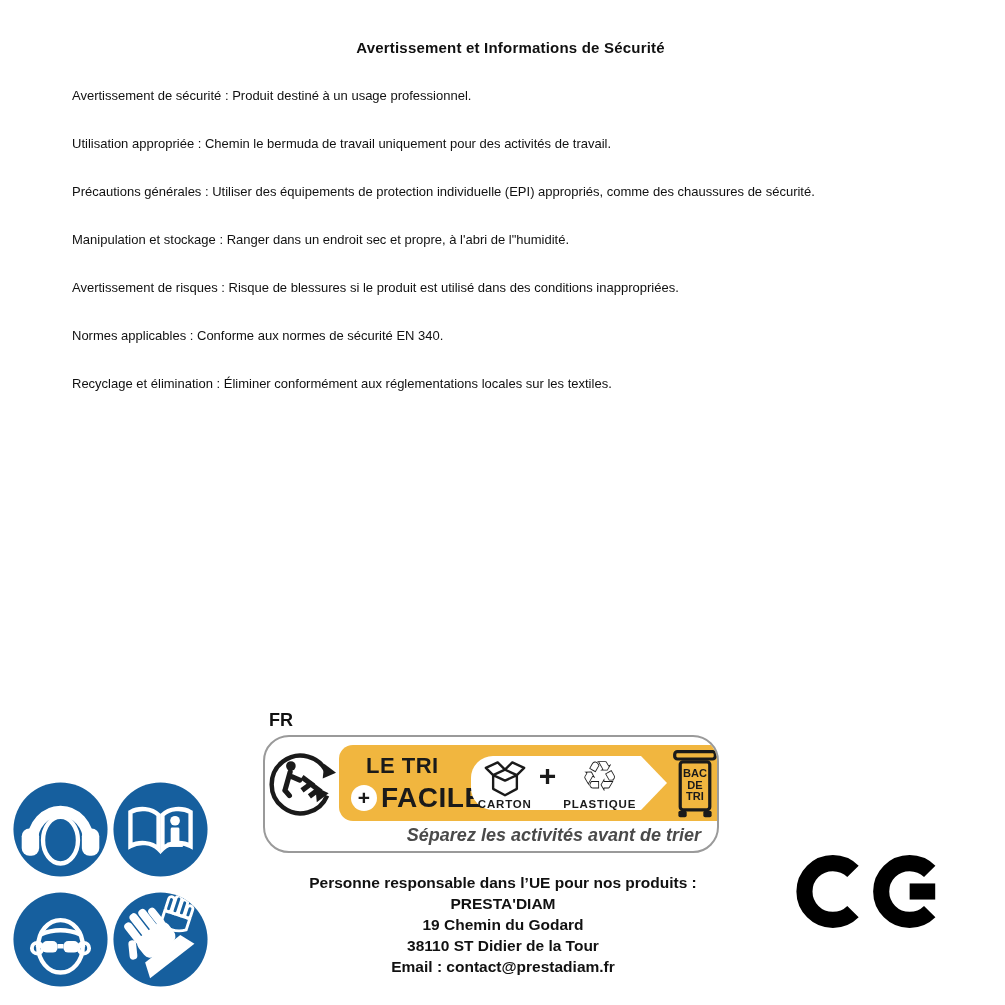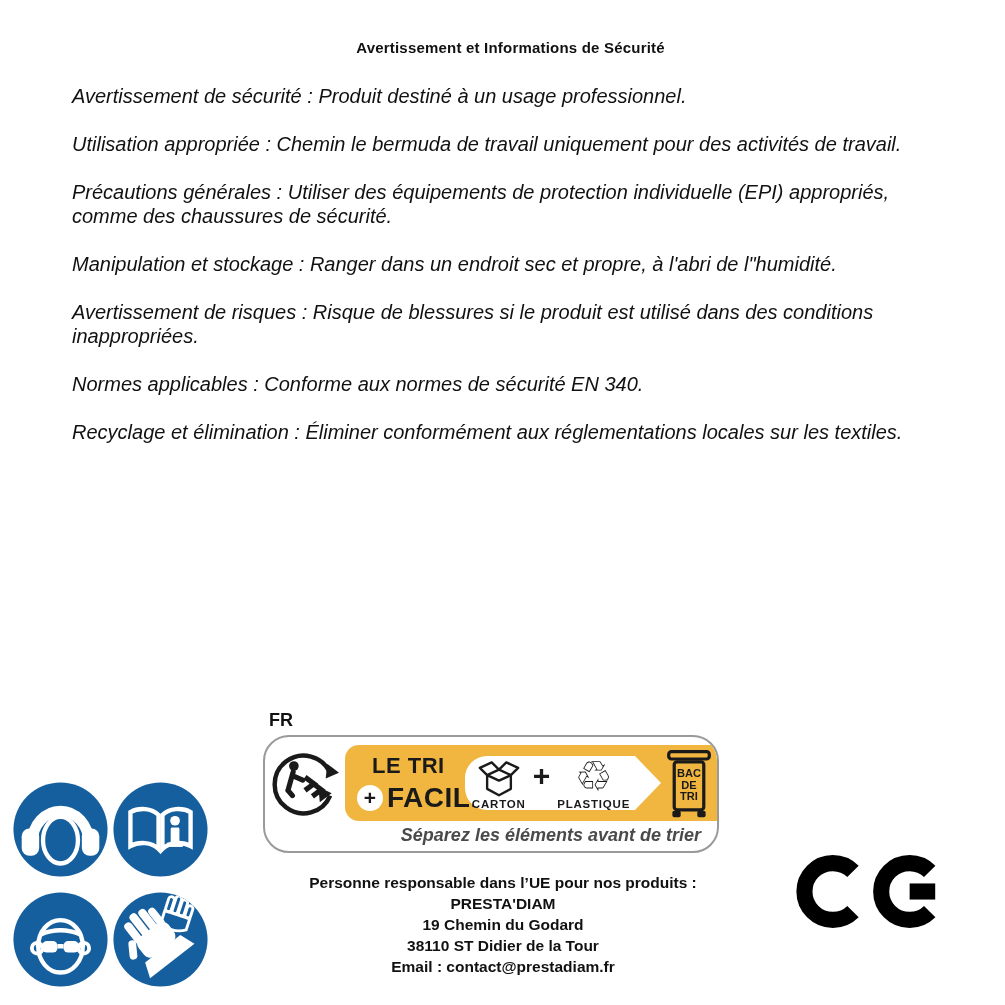--- a/index.html
+++ b/index.html
@@ -13,21 +13,21 @@
     width:1005px;height:1005px;background:#ffffff;position:relative;
     font-family:"Liberation Sans", sans-serif;color:var(--ink);
     overflow:hidden;
   }
   .title{
     position:absolute;top:29px;left:8px;width:100%;text-align:center;
     font-size:15px;font-weight:bold;letter-spacing:.2px;
   }
   .paragraphs{
     position:absolute;left:72px;top:84px;width:880px;
-    font-size:20px;line-height:24px;font-style:italic;
+    font-size:13px;line-height:24px;
   }
   .paragraphs p{margin:0 0 24px 0;}
 
   
   .safety-icons{
     position:absolute;left:12px;top:781px;
     display:grid;grid-template-columns:97px 97px;grid-auto-rows:97px;
     column-gap:3px;row-gap:13px;
   }
   .sicon svg{display:block;width:97px;height:97px;}
@@ -45,21 +45,21 @@
   }
   .band{position:absolute;left:0;top:8px;height:76px;width:100%;display:flex;}
   .triman{width:86px;display:flex;align-items:center;justify-content:center;}
   .triman svg{width:74px;height:74px;}
   .kstroke{stroke:#1a1a1a;fill:none;}
   .kfill{fill:#1a1a1a;}
   .yellow{
     flex:1;background:var(--yellow);border-radius:14px 0 0 14px;
     display:flex;align-items:center;position:relative;
   }
-  .letri{width:120px;padding-left:12px;box-sizing:border-box;color:#1a1a1a;}
+  .letri{width:132px;padding-left:12px;box-sizing:border-box;color:#1a1a1a;}
   .letri .l1{font-size:22px;font-weight:bold;letter-spacing:.5px;margin-left:15px;}
   .letri .l2{display:flex;align-items:center;gap:4px;margin-top:3px;}
   .plus-circle{
     width:26px;height:26px;background:#fff;border-radius:50%;flex:0 0 26px;
     display:flex;align-items:center;justify-content:center;
     font-size:21px;font-weight:bold;line-height:1;
   }
   .facile{font-size:28px;font-weight:bold;letter-spacing:.5px;}
   .wchev{
     width:196px;background:#fff;border-radius:22px 0 0 22px;
@@ -219,21 +219,21 @@
             <rect class="kstroke" x="13" y="16" width="32" height="52" rx="3" stroke-width="3.5"></rect>
             <rect class="kfill" x="11" y="69" width="9" height="7" rx="2"></rect>
             <rect class="kfill" x="38" y="69" width="9" height="7" rx="2"></rect>
             <text class="bin-text" x="29" y="33" text-anchor="middle">BAC</text>
             <text class="bin-text" x="29" y="45" text-anchor="middle">DE</text>
             <text class="bin-text" x="29" y="57" text-anchor="middle">TRI</text>
           </svg>
         </div>
       </div>
     </div>
-    <div class="tagline">Séparez les éléments avant de trier</div>
+    <div class="tagline">Séparez les activités avant de trier</div>
   </div>
 </div>
 
 <div class="contact">
   <div>Personne responsable dans l’UE pour nos produits :</div>
   <div>PRESTA'DIAM</div>
   <div>19 Chemin du Godard</div>
   <div>38110 ST Didier de la Tour</div>
   <div>Email : contact@prestadiam.fr</div>
 </div>

